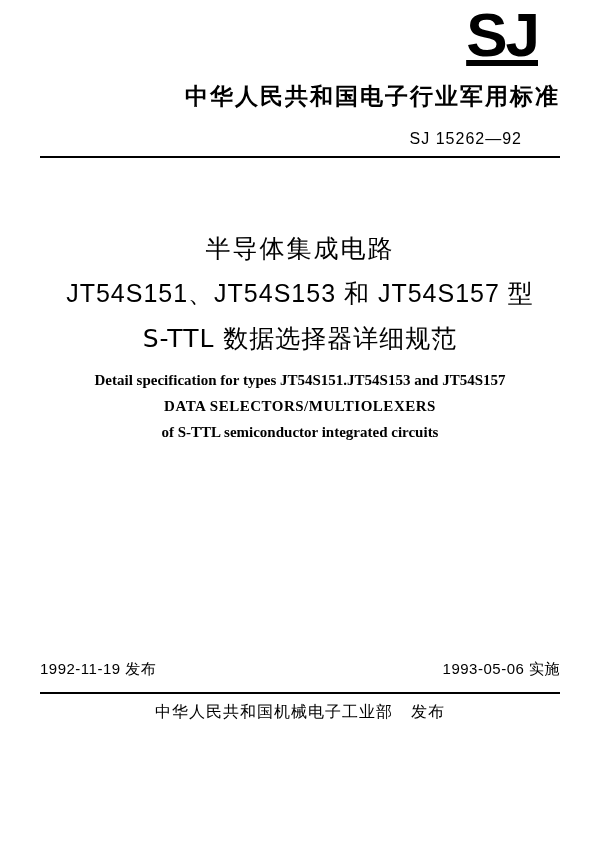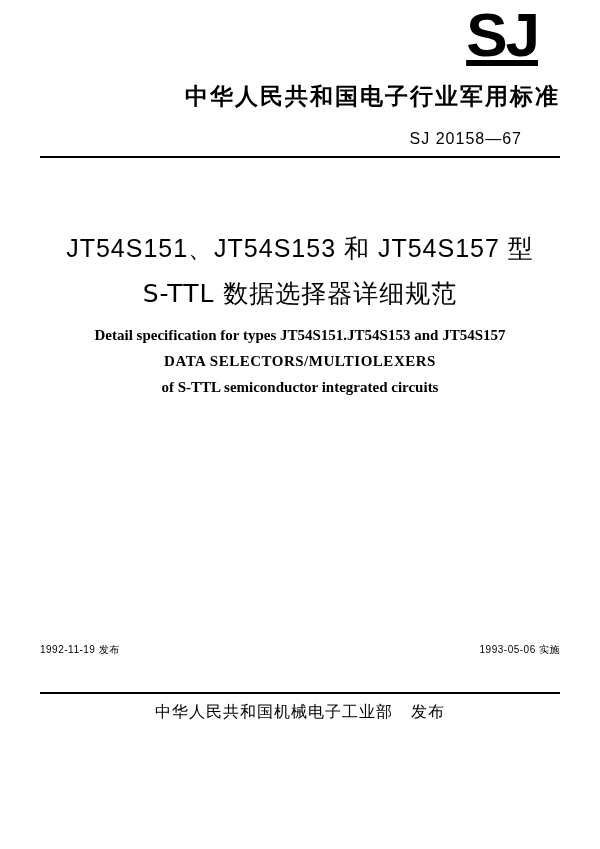--- a/index.html
+++ b/index.html
@@ -111,25 +111,25 @@
   }
   .subtitle-en-3 {
     font-size: 15px;
   }
 
   
   .dates-row {
     position: absolute;
     left: 40px;
     right: 40px;
-    top: 643px;
+    top: 660px;
     display: flex;
     justify-content: space-between;
     font-family: "Liberation Sans", sans-serif;
-    font-size: 10px;
+    font-size: 15px;
     letter-spacing: 0.5px;
   }
   .date-item {
     white-space: nowrap;
   }
 
   
   .rule-bottom {
     position: absolute;
     left: 40px;
@@ -160,25 +160,26 @@
 <body>
 
 <div class="page">
 
   <div class="logo-row">
     <div class="logo">SJ</div>
   </div>
 
   <div class="std-name">中华人民共和国电子行业军用标准</div>
 
-  <div class="std-number">SJ 20158—67</div>
+  <div class="std-number">SJ 15262—92</div>
 
   <hr class="rule-top">
 
   <div class="title-block">
+    <div class="title-cn-1">半导体集成电路</div>
     <div class="title-cn-2">JT54S151、JT54S153 和 JT54S157 型</div>
     <div class="title-cn-3">S-TTL 数据选择器详细规范</div>
   </div>
 
   <div class="subtitle-block">
     <div class="subtitle-en-1">Detail specification for types JT54S151.JT54S153 and JT54S157</div>
     <div class="subtitle-en-2">DATA SELECTORS/MULTIOLEXERS</div>
     <div class="subtitle-en-3">of S-TTL semiconductor integrated circuits</div>
   </div>
 

